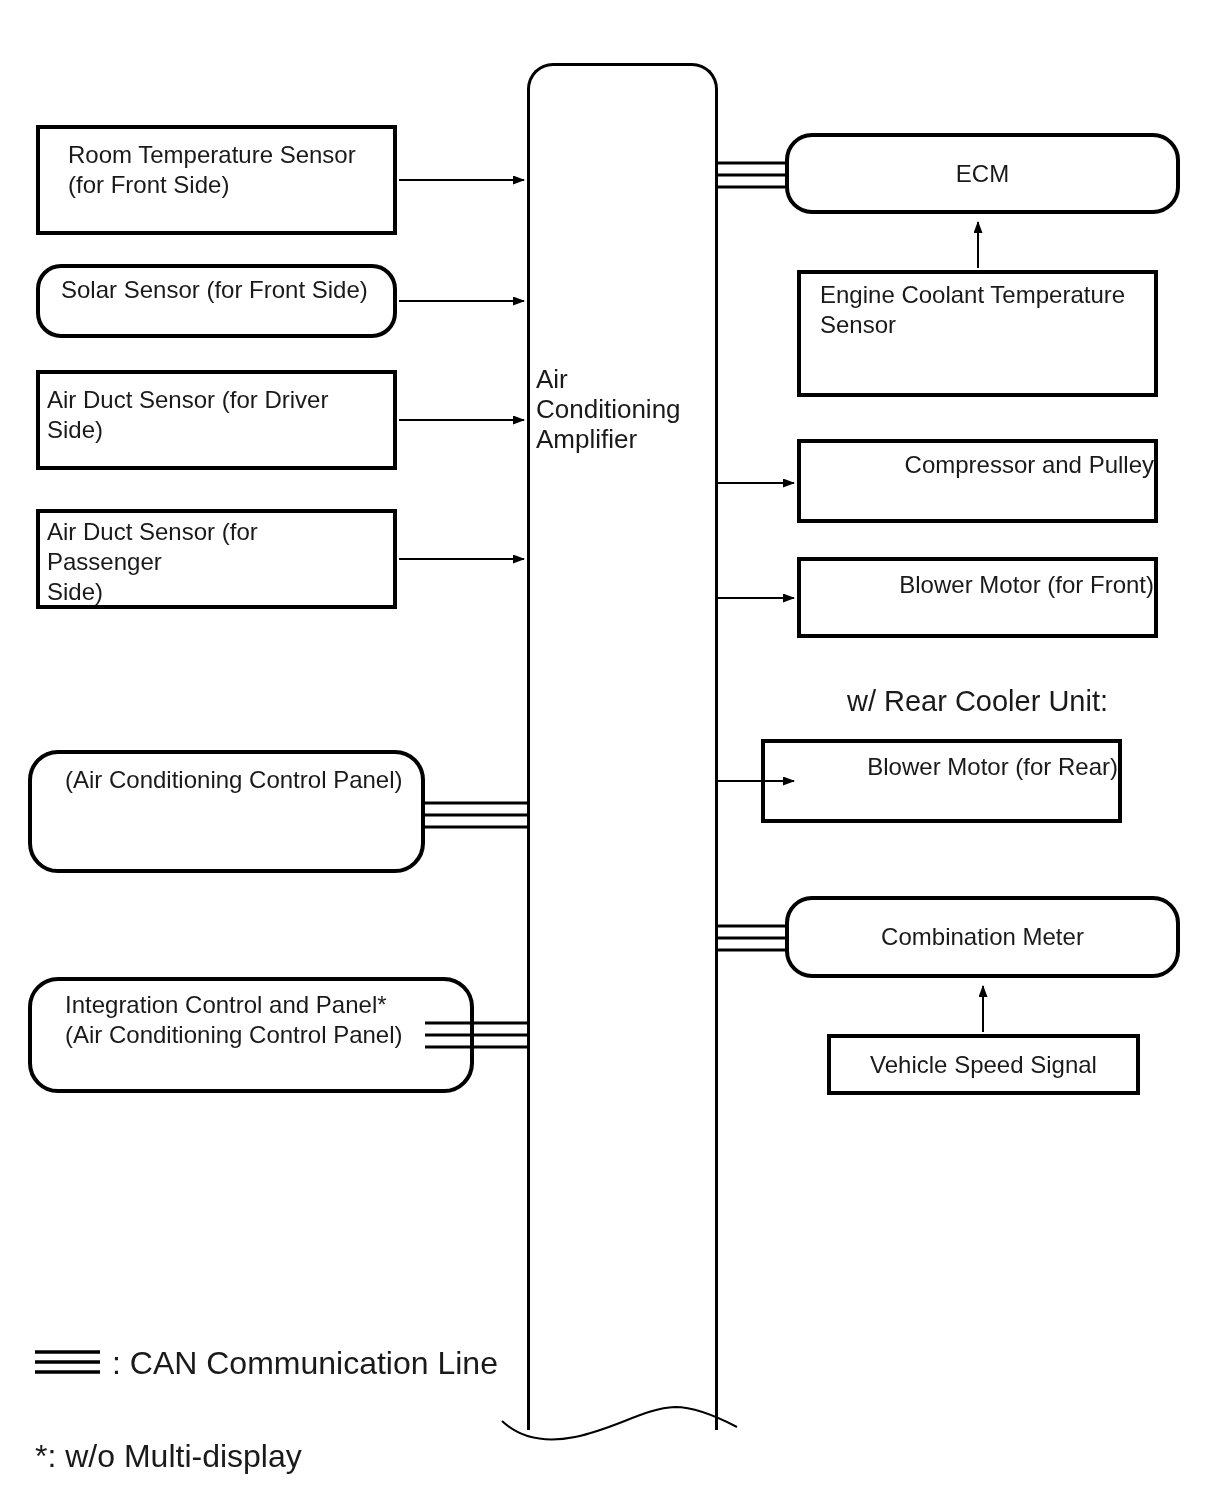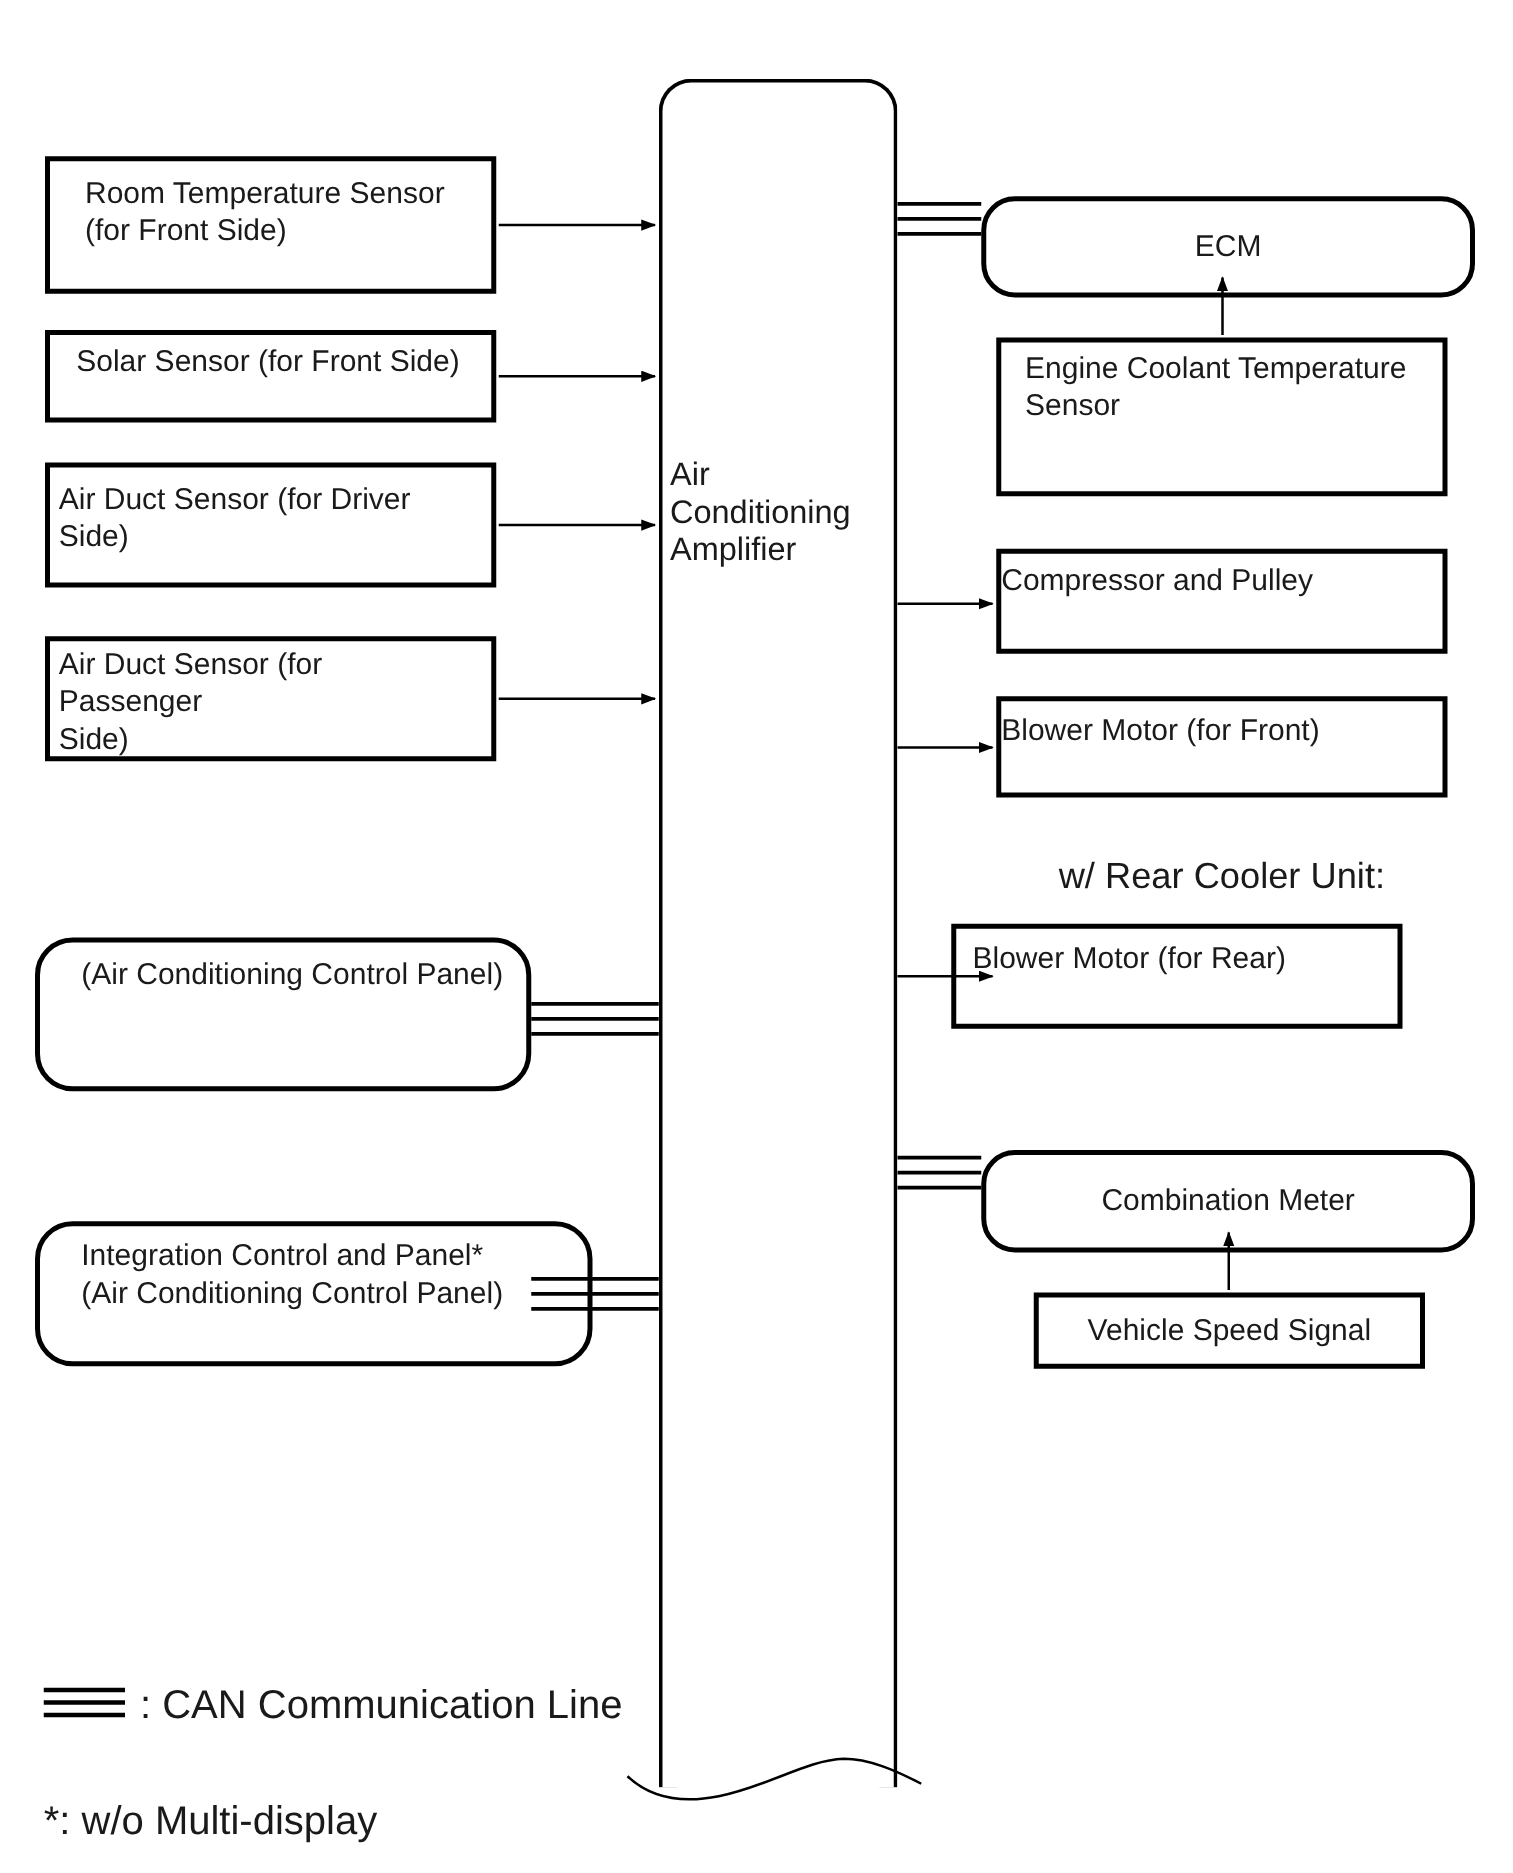--- a/index.html
+++ b/index.html
@@ -5,23 +5,23 @@
   html,body{margin:0;padding:0;background:#ffffff;}
   #canvas{
     position:relative;width:1210px;height:1498px;background:#ffffff;
     font-family:"Liberation Sans", sans-serif;color:#1a1a1a;overflow:hidden;
   }
   .box{
     position:absolute;background:#ffffff;border:4px solid #000000;
     box-sizing:border-box;font-size:24px;line-height:30px;
   }
   .rounded{border-radius:30px;}
-  .rounded-sm{border-radius:27px;margin-top:24px;}
+  .rounded-sm{border-radius:27px;}
   .center-text{display:flex;align-items:center;justify-content:center;text-align:center;}
-  .hcenter{text-align:left;}
+  .hcenter{text-align:right;}
   .line{display:block;}
   #amp-column{
     position:absolute;left:527px;top:63px;width:191px;height:1367px;
     border:3px solid #000000;border-bottom:none;border-radius:26px 26px 0 0;
     box-sizing:border-box;background:#ffffff;
   }
   #amp-label{
     position:absolute;left:536px;top:364px;width:180px;
     font-size:26px;line-height:30px;
   }
@@ -49,21 +49,21 @@
   <div id="amp-label">
     <span class="line">Air Conditioning</span>
     <span class="line">Amplifier</span>
   </div>
 
   <div class="box" style="left:36px;top:125px;width:361px;height:110px;padding:11px 8px 0 28px;">
     <span class="line">Room Temperature Sensor</span>
     <span class="line">(for Front Side)</span>
   </div>
 
-  <div class="box" style="left:36px;top:264px;width:361px;height:74px;padding:7px 6px 0 21px;">
+  <div class="box" style="left:36px;top:264px;width:361px;height:74px;padding:7px 6px 0 21px;border-radius:25px;">
     <span class="line">Solar Sensor (for Front Side)</span>
   </div>
 
   <div class="box" style="left:36px;top:370px;width:361px;height:100px;padding:11px 4px 0 7px;">
     <span class="line">Air Duct Sensor (for Driver Side)</span>
   </div>
 
   <div class="box" style="left:36px;top:509px;width:361px;height:100px;padding:4px 14px 0 7px;">
     <span class="line">Air Duct Sensor (for Passenger</span>
     <span class="line">Side)</span>

